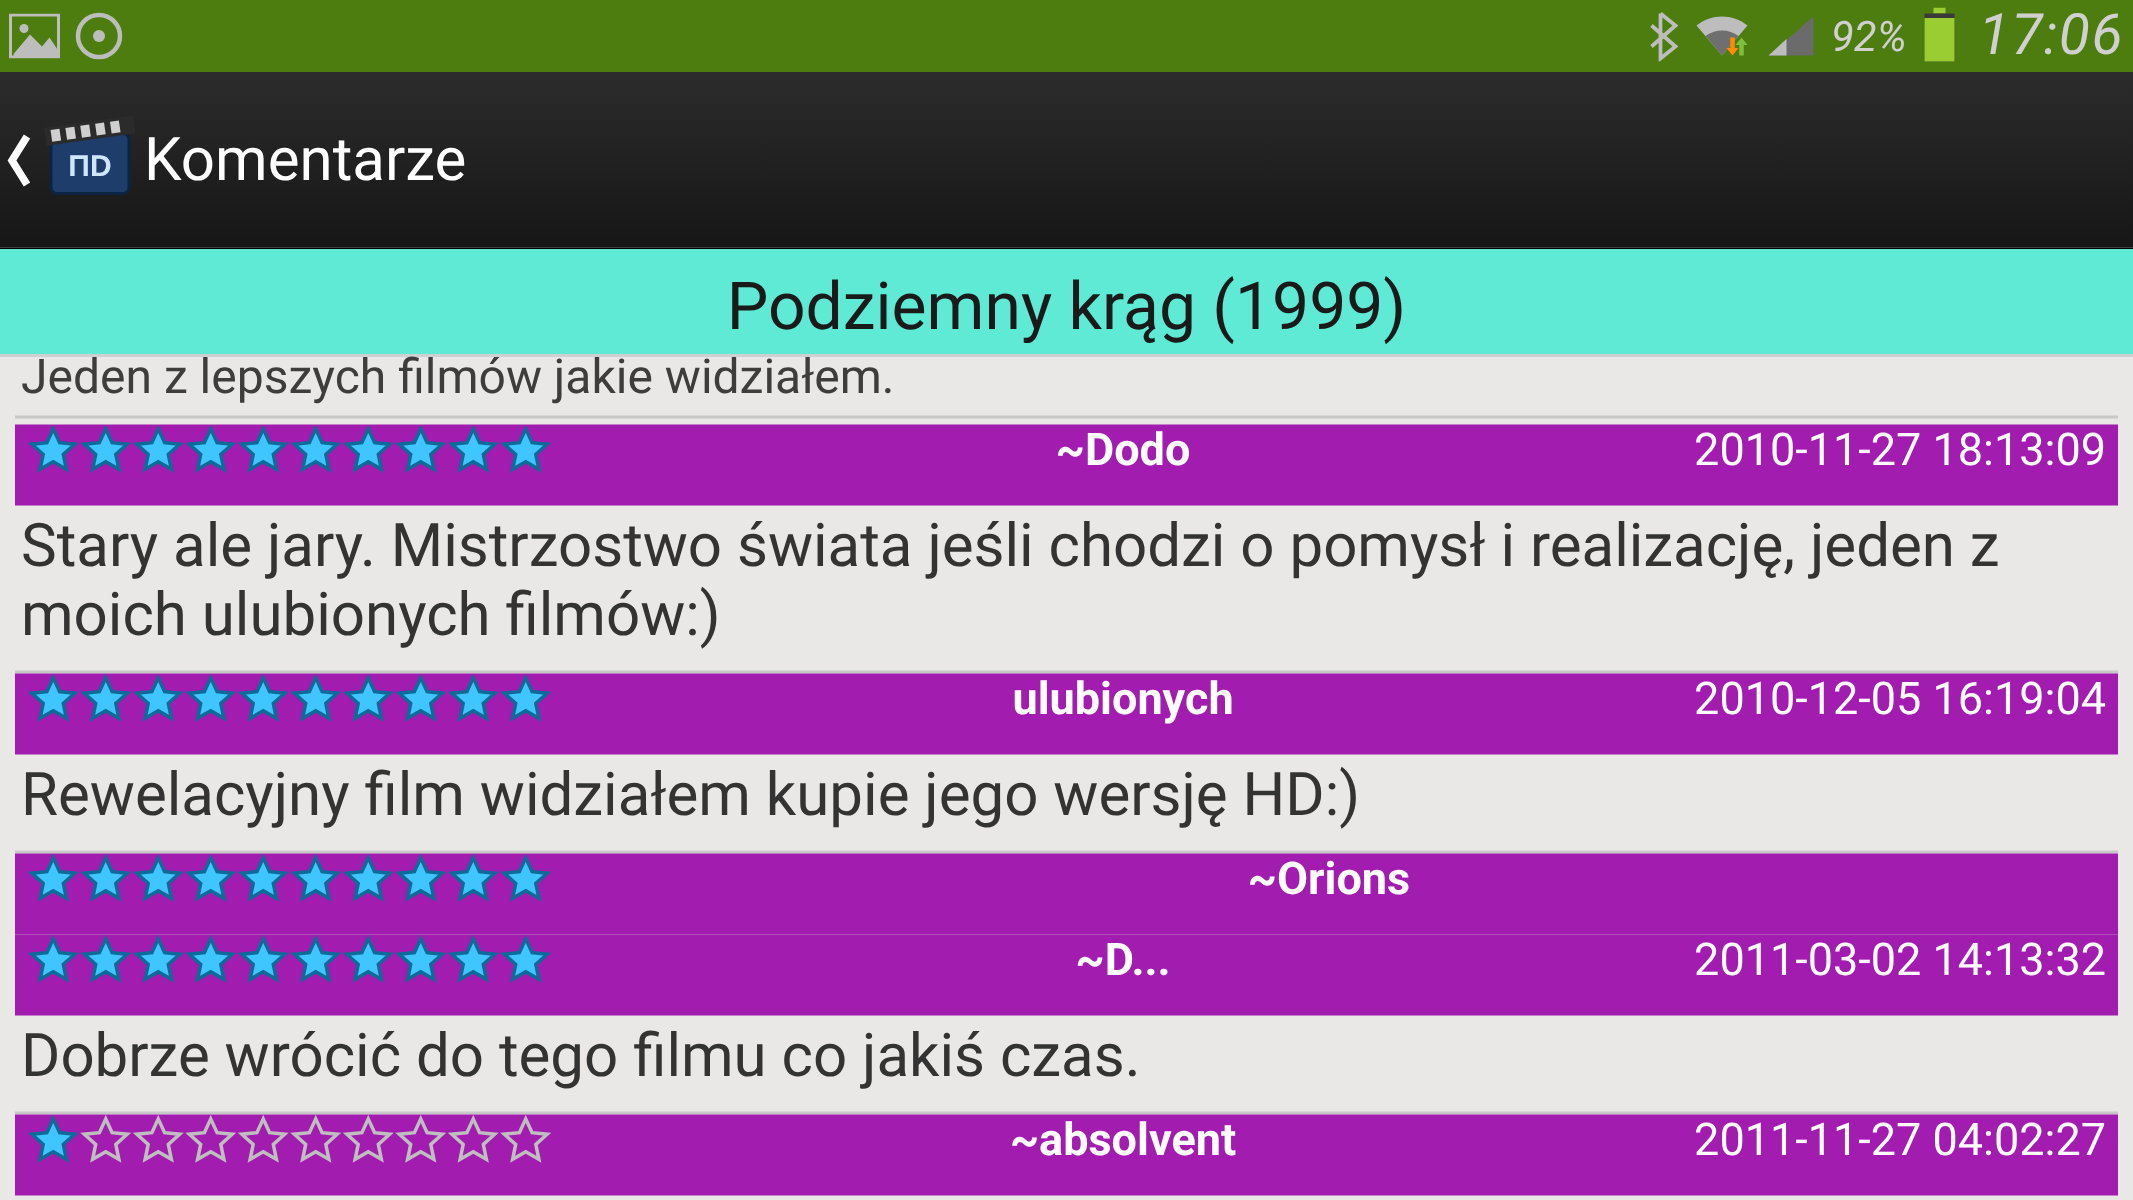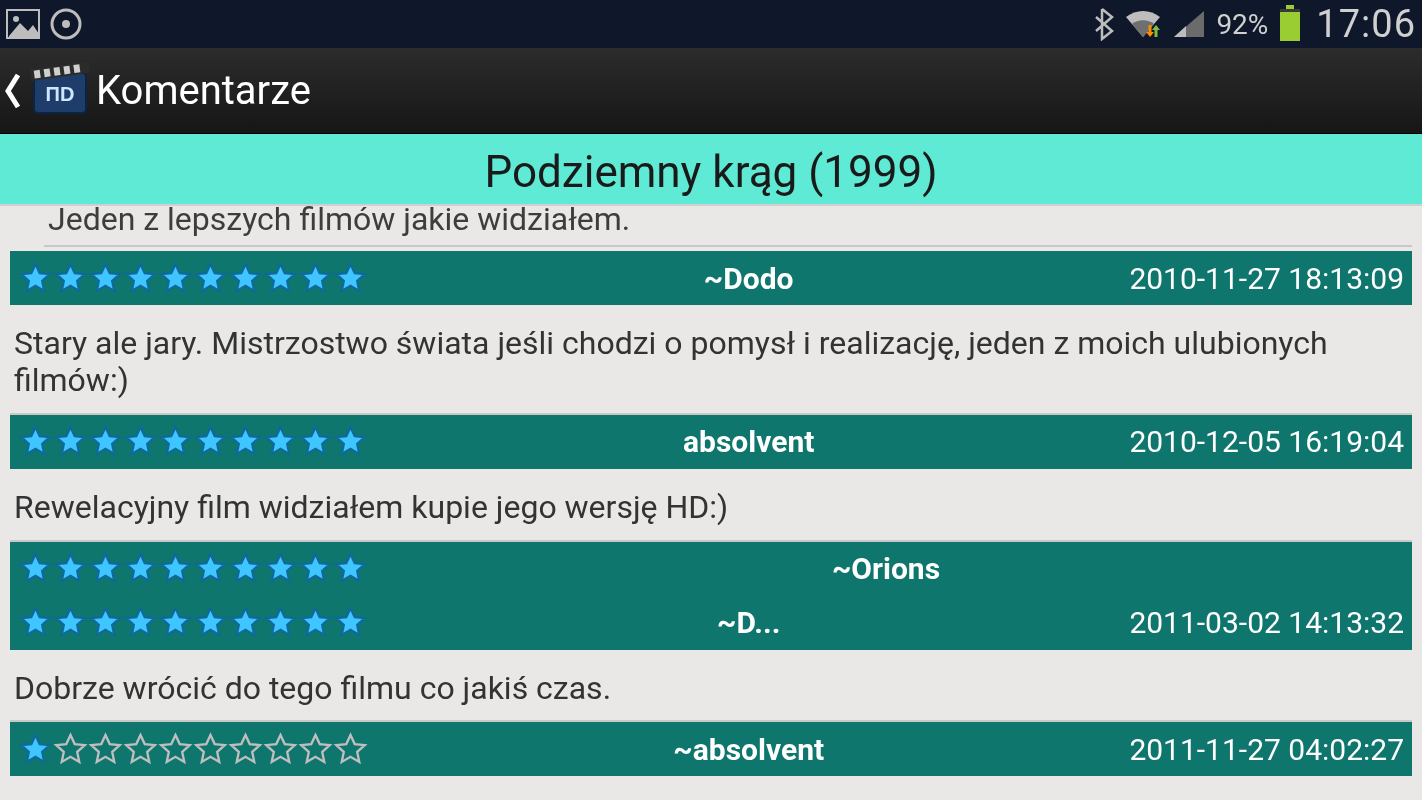--- a/index.html
+++ b/index.html
@@ -11,26 +11,27 @@
     width: 1422px;
     height: 800px;
     font-family: Roboto, "Helvetica Neue", Arial, sans-serif;
     background: #e9e8e7;
     overflow: hidden;
     position: relative;
   }
   
   .status-bar {
     height: 48px;
-    background: #0f172a;
+    background: #4d7c0f;
     color: #fff;
     display: flex;
     align-items: center;
     font-size: 30px;
     padding: 0 6px;
+    font-style: italic;
   }
   .status-left {
     display: flex;
     align-items: center;
     gap: 10px;
   }
   .status-right {
     margin-left: auto;
     display: flex;
     align-items: center;
@@ -47,21 +48,21 @@
     font-weight: 400;
     letter-spacing: 1px;
     margin-left: 4px;
   }
   .pct {
     color: #d0d0d0;
     font-size: 28px;
   }
   
   .action-bar {
-    height: 86px;
+    height: 118px;
     background: linear-gradient(#2c2c2c, #161616);
     display: flex;
     align-items: center;
     padding: 0 4px;
     border-bottom: 1px solid #000;
   }
   .back-wrap {
     display: flex;
     align-items: center;
     gap: 6px;
@@ -89,48 +90,47 @@
     padding: 0 10px;
   }
   .partial-comment-text {
     font-size: 32px;
     color: #3d3d3d;
     padding: 0 4px 8px;
     border-bottom: 2px solid #c8c8c8;
     line-height: 1.1;
     position: relative;
     top: -4px;
-    margin-left: 34px;
   }
   .comment-head {
-    background: #0f766e;
-    display: flex;
-    align-items: center;
+    background: #a21caf;
+    display: flex;
+    align-items: flex-start;
     height: 54px;
     padding: 0 8px;
     color: #fff;
   }
   .stars {
     display: flex;
     gap: 0px;
   }
   .author {
     flex: 1;
     text-align: center;
     font-weight: bold;
     font-size: 30px;
   }
   .date {
     font-size: 30px;
     white-space: nowrap;
   }
   .comment-body {
-    font-size: 32px;
+    font-size: 40px;
     color: #333;
-    padding: 20px 4px 14px;
+    padding: 4px 4px 14px;
     border-bottom: 2px solid #c8c8c8;
     line-height: 1.15;
   }
   
   svg.star {
     width: 35px;
     height: 35px;
   }
 </style>
 </head>
@@ -279,21 +279,21 @@
           <svg class="star" viewBox="0 0 24 24">
             <path d="M12 2 L14.9 8.3 L21.8 9 L16.6 13.7 L18 20.5 L12 17 L6 20.5 L7.4 13.7 L2.2 9 L9.1 8.3 Z" fill="#3fc5ff" stroke="#0e6b99" stroke-width="1.6"></path>
           </svg>
           <svg class="star" viewBox="0 0 24 24">
             <path d="M12 2 L14.9 8.3 L21.8 9 L16.6 13.7 L18 20.5 L12 17 L6 20.5 L7.4 13.7 L2.2 9 L9.1 8.3 Z" fill="#3fc5ff" stroke="#0e6b99" stroke-width="1.6"></path>
           </svg>
           <svg class="star" viewBox="0 0 24 24">
             <path d="M12 2 L14.9 8.3 L21.8 9 L16.6 13.7 L18 20.5 L12 17 L6 20.5 L7.4 13.7 L2.2 9 L9.1 8.3 Z" fill="#3fc5ff" stroke="#0e6b99" stroke-width="1.6"></path>
           </svg>
         </div>
-        <div class="author">absolvent</div>
+        <div class="author">ulubionych</div>
         <div class="date">2010-12-05 16:19:04</div>
       </div>
       <div class="comment-body">Rewelacyjny film widziałem kupie jego wersję HD:)</div>
       <div class="comment-head">
         <div class="stars">
           <svg class="star" viewBox="0 0 24 24">
             <path d="M12 2 L14.9 8.3 L21.8 9 L16.6 13.7 L18 20.5 L12 17 L6 20.5 L7.4 13.7 L2.2 9 L9.1 8.3 Z" fill="#3fc5ff" stroke="#0e6b99" stroke-width="1.6"></path>
           </svg>
           <svg class="star" viewBox="0 0 24 24">
             <path d="M12 2 L14.9 8.3 L21.8 9 L16.6 13.7 L18 20.5 L12 17 L6 20.5 L7.4 13.7 L2.2 9 L9.1 8.3 Z" fill="#3fc5ff" stroke="#0e6b99" stroke-width="1.6"></path>

